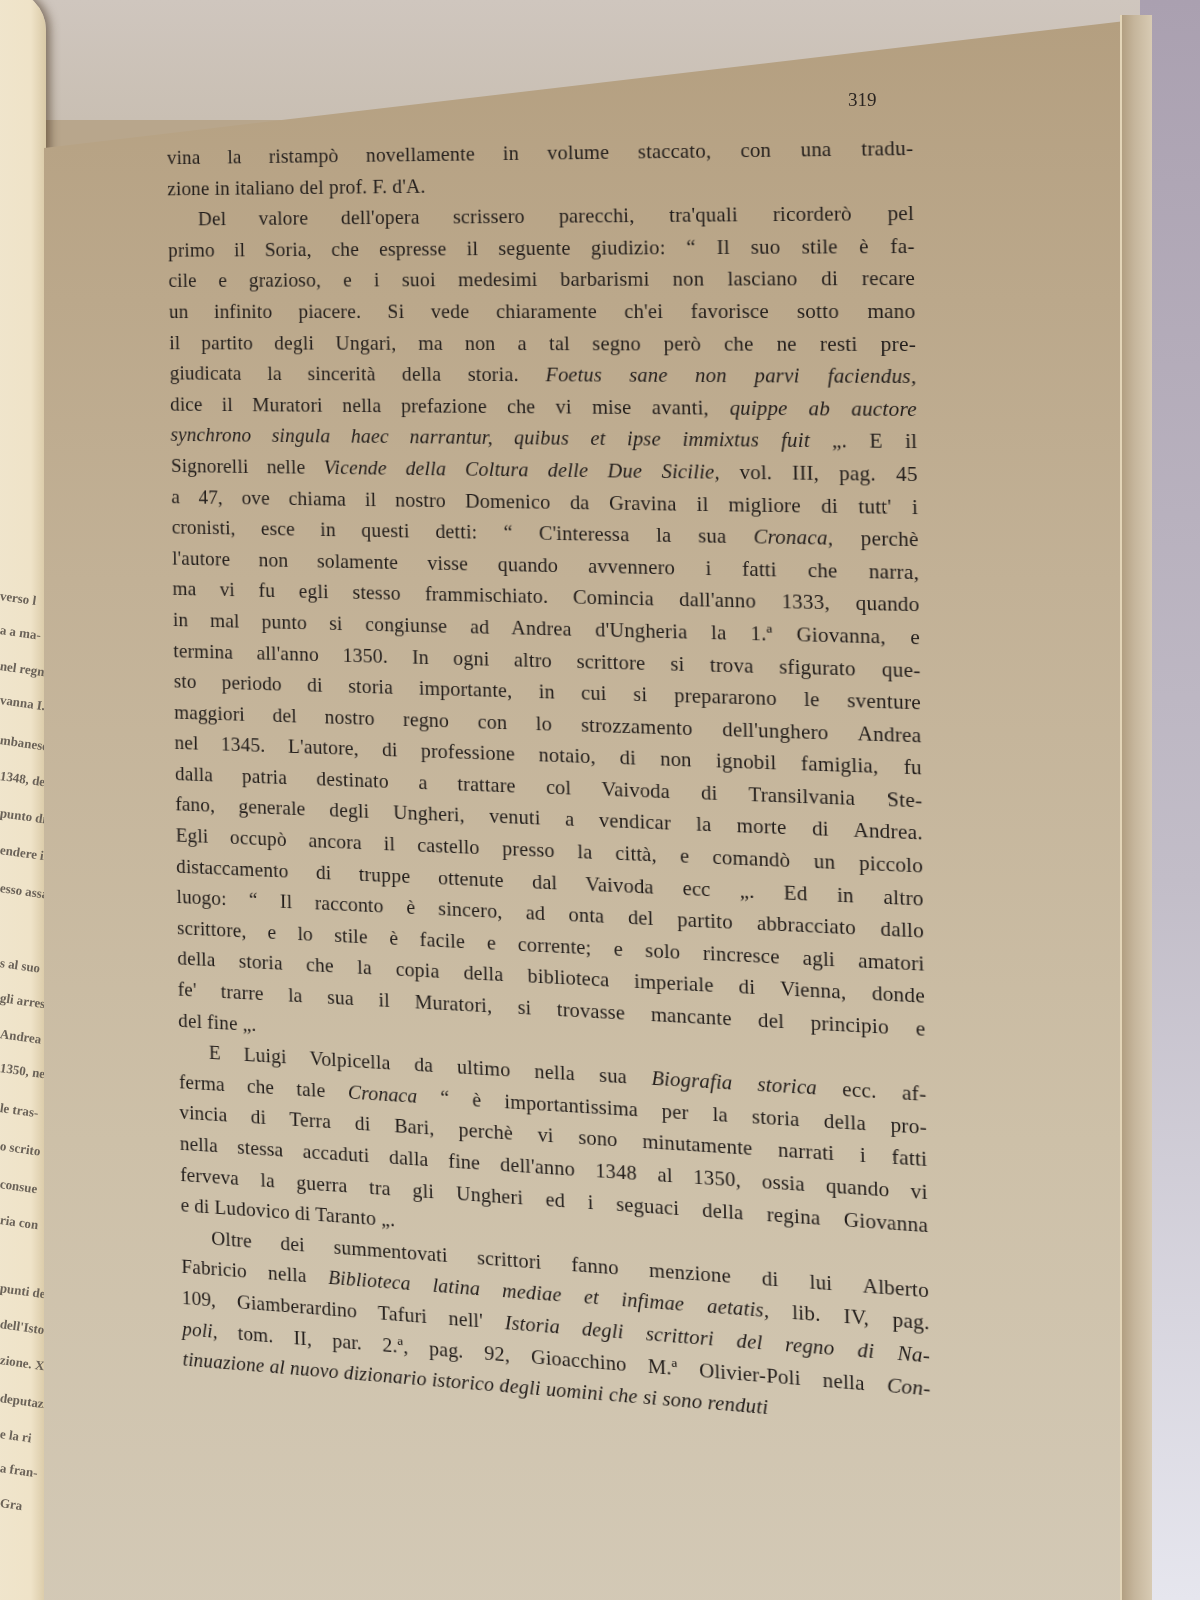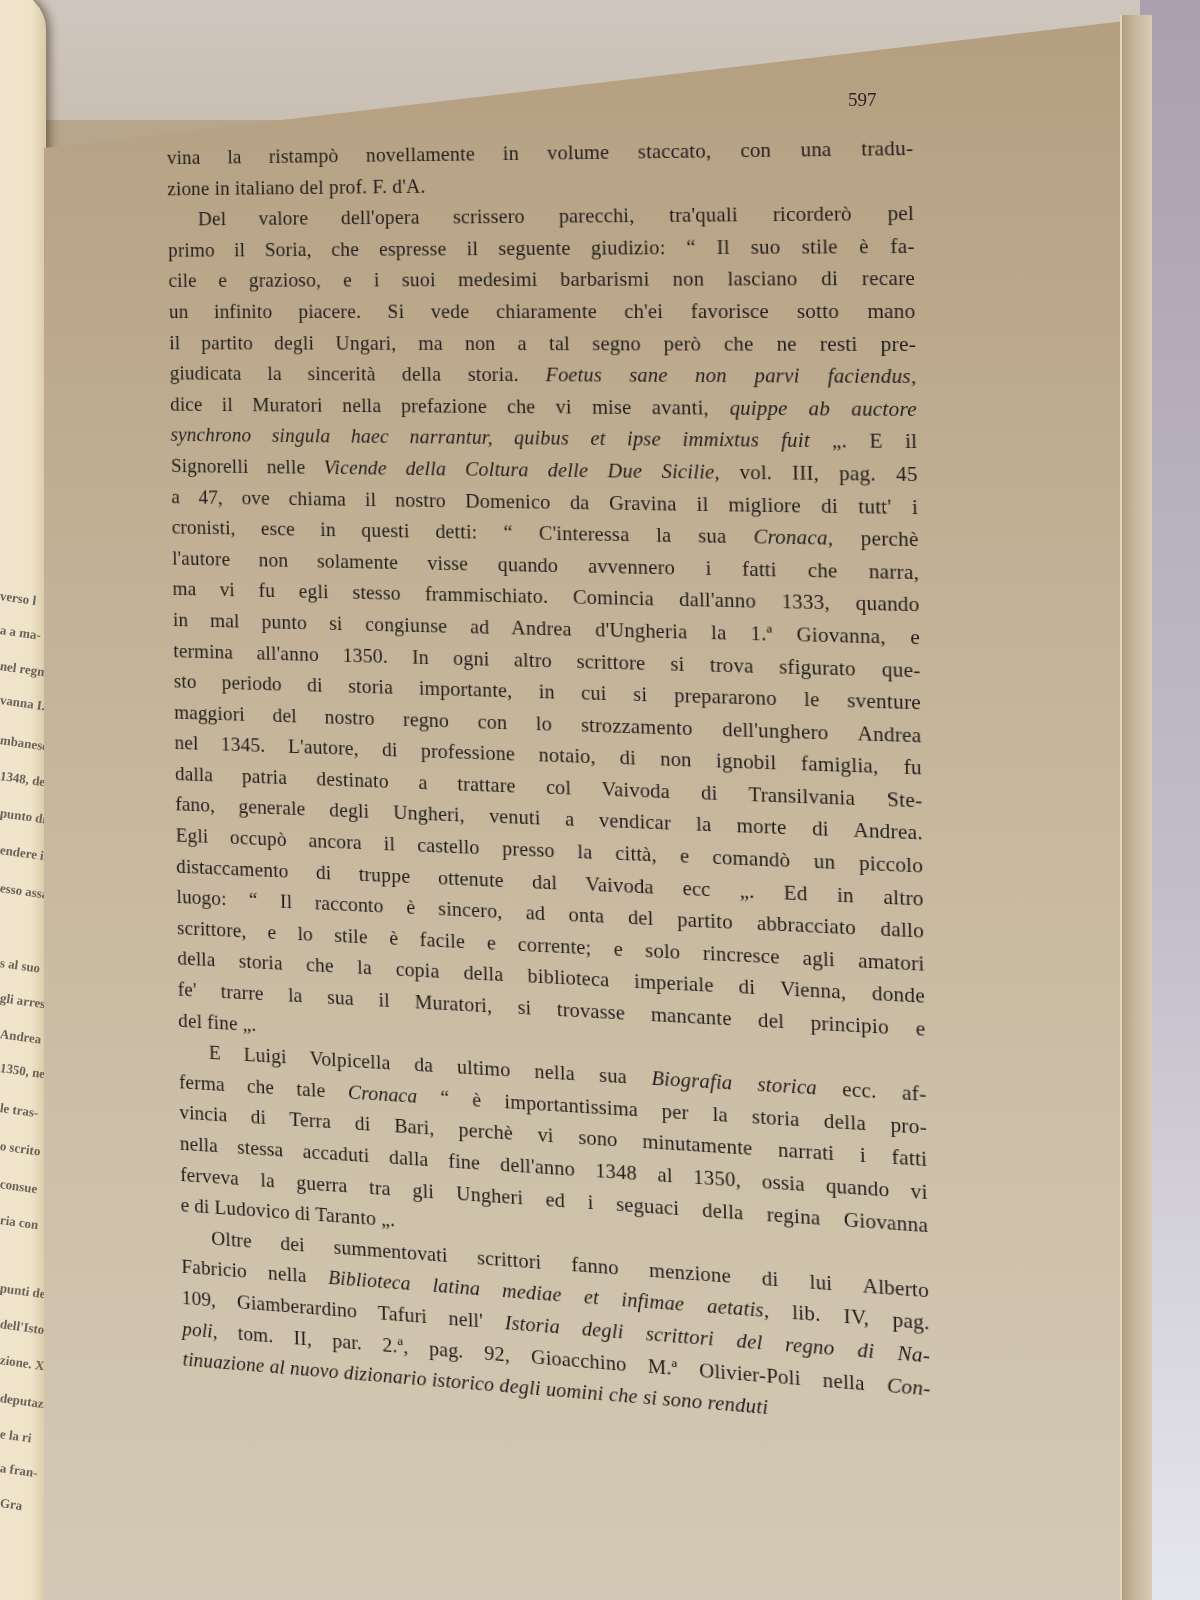--- a/index.html
+++ b/index.html
@@ -87,21 +87,21 @@
     <span class="frag" style="top: 1362px;">zione. XI</span>
     <span class="frag" style="top: 1400px;">deputazion</span>
     <span class="frag" style="top: 1436px;">e la ri</span>
     <span class="frag" style="top: 1470px;">a fran-</span>
     <span class="frag" style="top: 1505px;">Gra</span>
   </div>
 
 <div class="page"></div>
 <div class="page-edge"></div>
 
-<div class="page-number">597</div>
+<div class="page-number">319</div>
 
 <div class="text-block" id="text-block">
     <span class="line"><span>vina la ristampò novellamente in volume staccato, con una tradu-</span></span>
     <span class="line last"><span>zione in italiano del prof. F. d'A.</span></span>
     <span class="line indent"><span>Del valore dell'opera scrissero parecchi, tra'quali ricorderò pel</span></span>
     <span class="line"><span>primo il Soria, che espresse il seguente giudizio: “ Il suo stile è fa-</span></span>
     <span class="line"><span>cile e grazioso, e i suoi medesimi barbarismi non lasciano di recare</span></span>
     <span class="line"><span>un infinito piacere. Si vede chiaramente ch'ei favorisce sotto mano</span></span>
     <span class="line"><span>il partito degli Ungari, ma non a  tal segno però che ne resti pre-</span></span>
     <span class="line"><span>giudicata la sincerità della storia. </span><span class="it">Foetus sane non parvi faciendus,</span></span>

